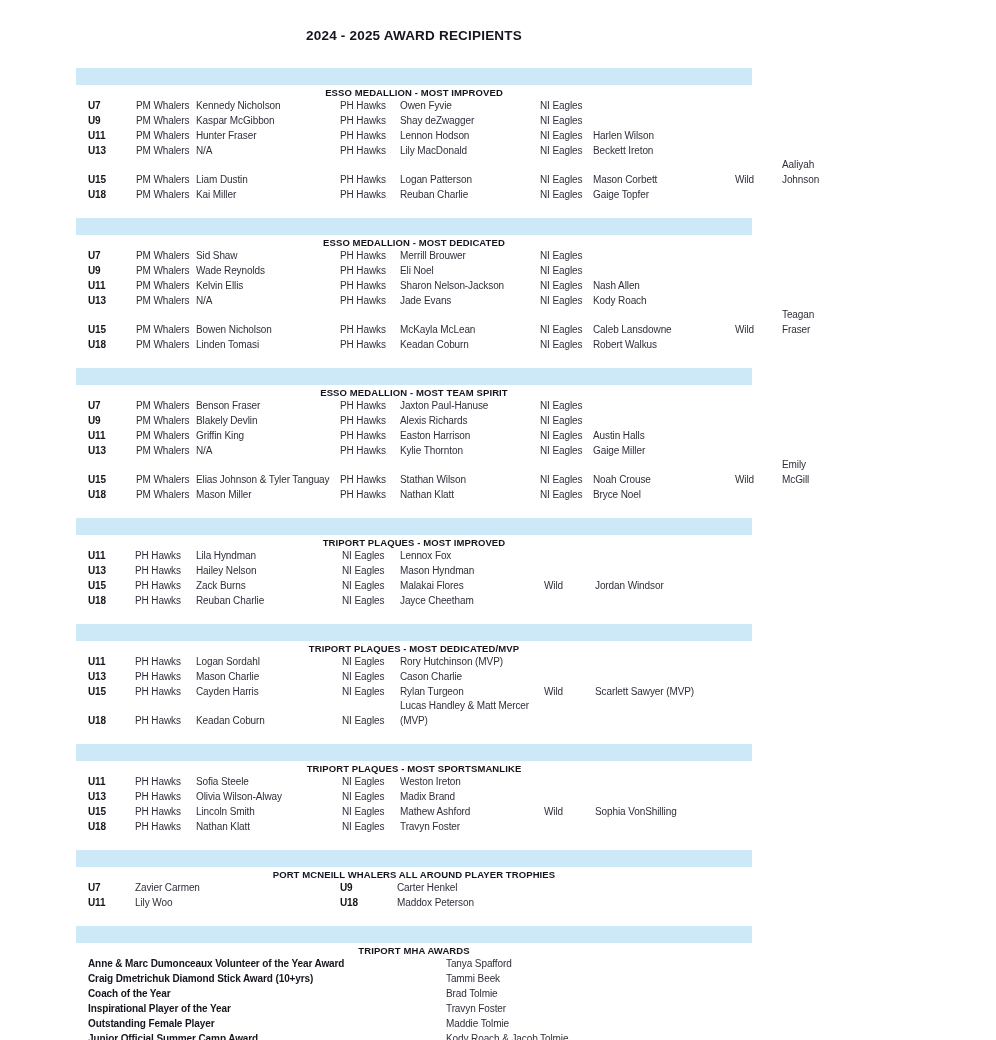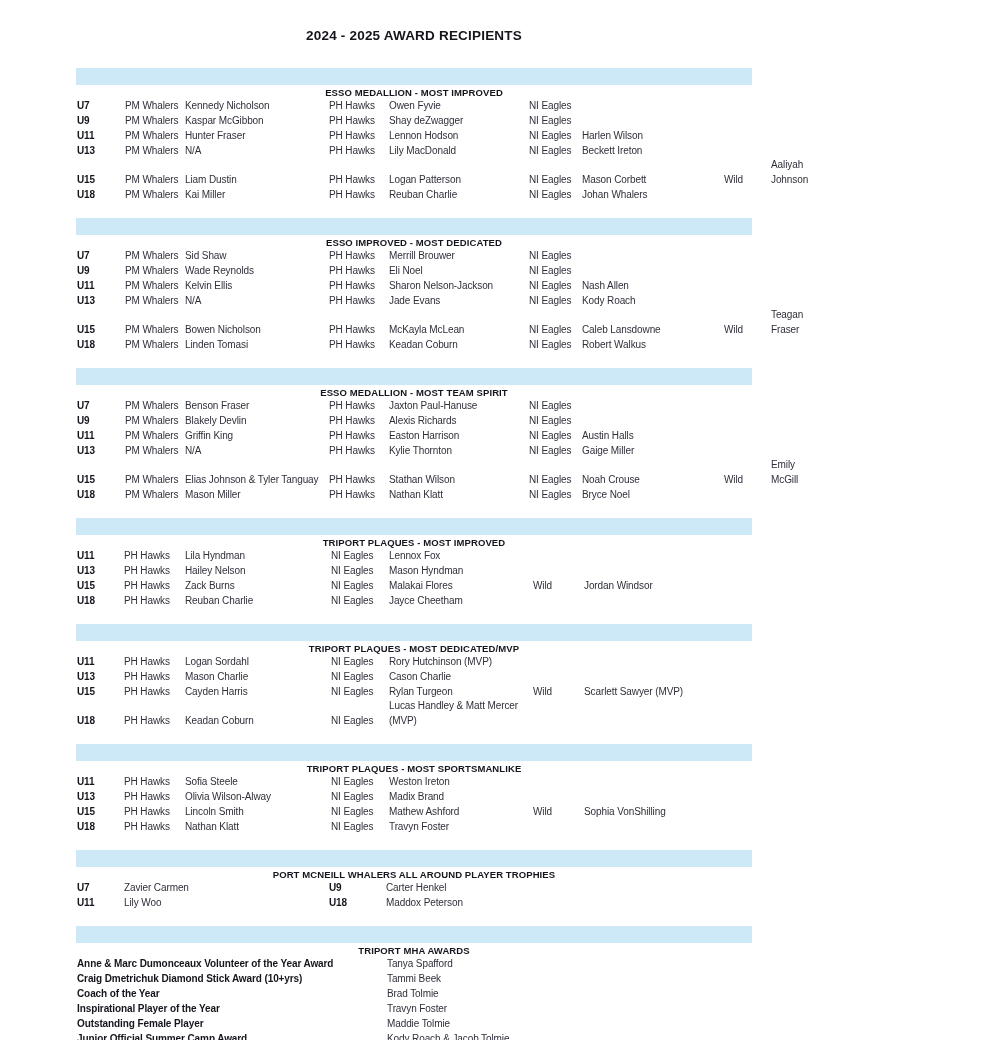--- a/index.html
+++ b/index.html
@@ -32,33 +32,33 @@
     justify-content: center;
   }
   .band-label {
     font-size: 9.5px;
     font-weight: bold;
     color: var(--bold-text);
     letter-spacing: 0.1px;
     white-space: nowrap;
     margin-top: 32px;
   }
-  .rows { margin: 13px 0 16px 1px; }
+  .rows { margin: 13px 0 16px 12px; }
   .row {
     display: grid;
     align-items: end;
     min-height: 15px;
     font-size: 10px;
     line-height: 14.5px;
     letter-spacing: -0.1px;
   }
   .row-teams4 { grid-template-columns: 48px 60px 144px 60px 140px 53px 142px 47px 1fr; }
   .row-teams3 { grid-template-columns: 47px 61px 146px 58px 144px 51px 1fr; }
   .row-pairs  { grid-template-columns: 47px 205px 57px 1fr; }
-  .row-awards { grid-template-columns: 310px 1fr; }
+  .row-awards { grid-template-columns: 310px 1fr; gap: 48px; }
   .cell-age   { font-weight: bold; color: var(--bold-text); white-space: nowrap; }
   .cell-team  { color: var(--text); white-space: nowrap; }
   .cell-name  { color: var(--text); padding-right: 4px; }
   .cell-award { font-weight: bold; color: var(--bold-text); white-space: nowrap; }
 </style>
 </head>
 <body>
 
 <div class="page">
   <h1 class="page-title">2024 - 2025 AWARD RECIPIENTS</h1>
@@ -123,30 +123,30 @@
             <span class="cell-team">Wild</span>
             <span class="cell-name">Aaliyah Johnson</span>
           </div>
           <div class="row row-teams4">
             <span class="cell-age">U18</span>
             <span class="cell-team">PM Whalers</span>
             <span class="cell-name">Kai Miller</span>
             <span class="cell-team">PH Hawks</span>
             <span class="cell-name">Reuban Charlie</span>
             <span class="cell-team">NI Eagles</span>
-            <span class="cell-name">Johan Whalers</span>
-            <span class="cell-team"></span>
-            <span class="cell-name"></span>
-          </div>
-        </div>
-  </section>
-
-  <section class="section">
-    <div class="band">
-      <span class="band-label">ESSO IMPROVED - MOST DEDICATED</span>
+            <span class="cell-name">Gaige Topfer</span>
+            <span class="cell-team"></span>
+            <span class="cell-name"></span>
+          </div>
+        </div>
+  </section>
+
+  <section class="section">
+    <div class="band">
+      <span class="band-label">ESSO MEDALLION - MOST DEDICATED</span>
     </div>
     <div class="rows">
           <div class="row row-teams4">
             <span class="cell-age">U7</span>
             <span class="cell-team">PM Whalers</span>
             <span class="cell-name">Sid Shaw</span>
             <span class="cell-team">PH Hawks</span>
             <span class="cell-name">Merrill Brouwer</span>
             <span class="cell-team">NI Eagles</span>
             <span class="cell-name"></span>

